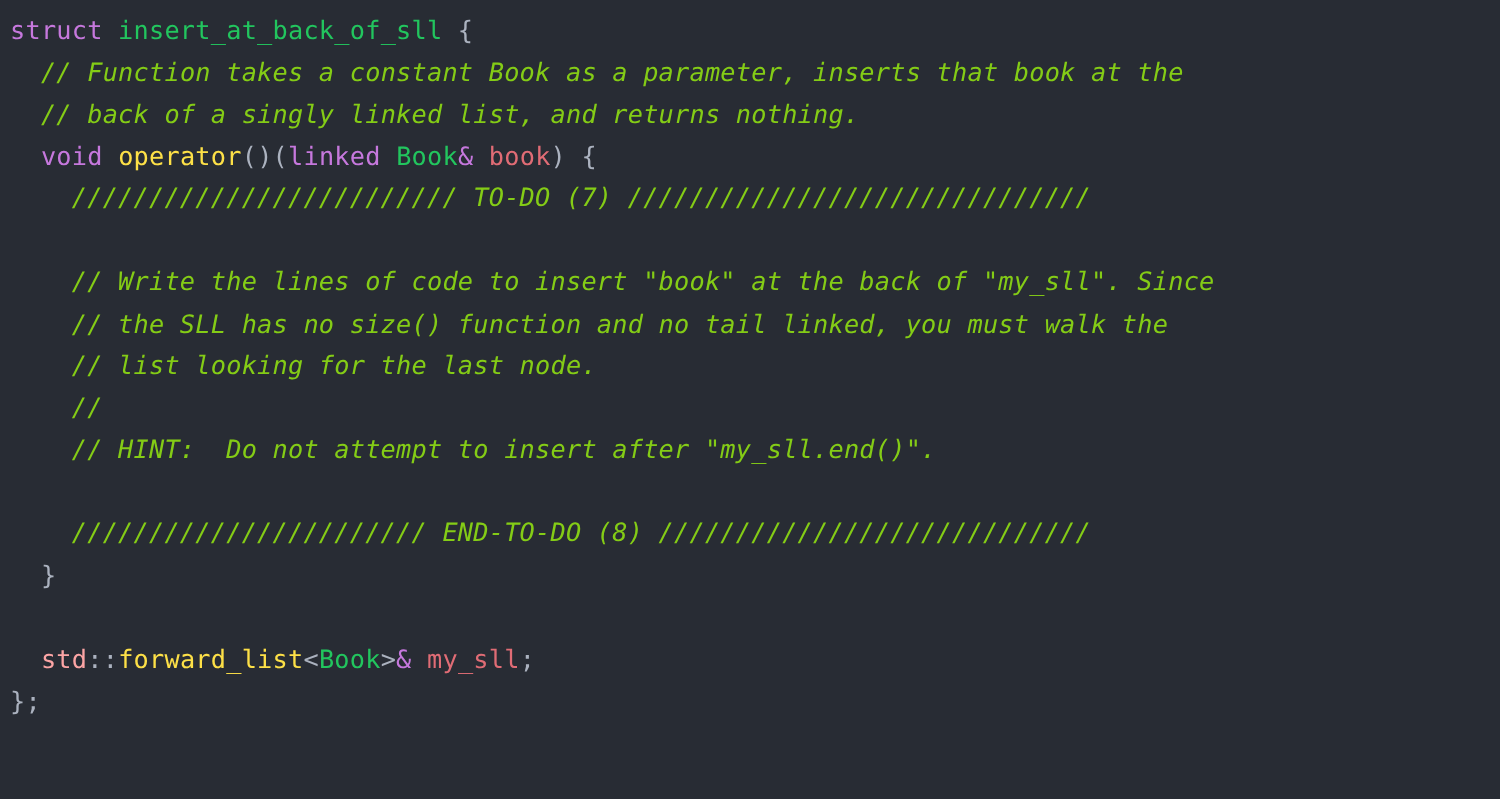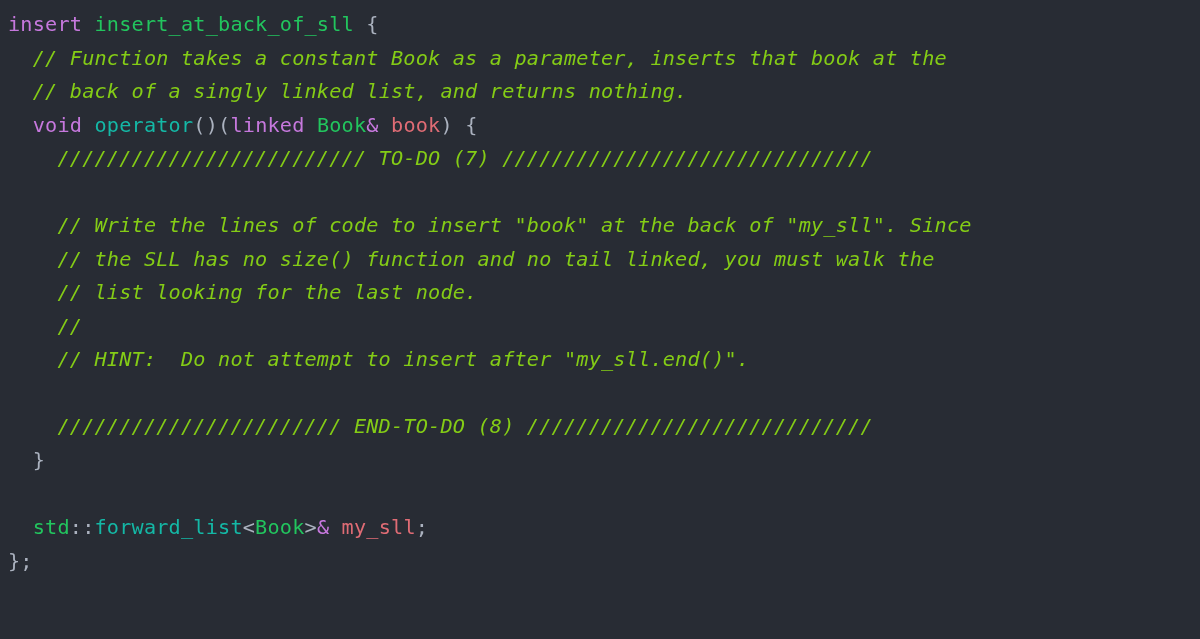--- a/index.html
+++ b/index.html
@@ -15,31 +15,31 @@
     padding: 8px 0 0 8px;
     font-family: "Menlo", "Consolas", "DejaVu Sans Mono", monospace;
     font-size: 20.2px;
     line-height: 1.66;
     letter-spacing: 0.2px;
     white-space: pre;
     color: #abb2bf;
   }
   .kw   { color: #c678dd; }        
   .type { color: #22c55e; }        
-  .fn   { color: #14b8a6; }        
+  .fn   { color: #fde047; }        
   .name { color: #e06c75; }        
-  .ns   { color: #22c55e; }        
+  .ns   { color: #fca5a5; }        
   .pun  { color: #abb2bf; }        
   .cm   { color: #84cc16; font-style: italic; }
   .amp  { color: #c678dd; }
 </style>
 </head>
 <body>
 
-<pre class="code"><span class="kw">insert</span> <span class="type">insert_at_back_of_sll</span> <span class="pun">{</span>
+<pre class="code"><span class="kw">struct</span> <span class="type">insert_at_back_of_sll</span> <span class="pun">{</span>
   <span class="cm">// Function takes a constant Book as a parameter, inserts that book at the</span>
   <span class="cm">// back of a singly linked list, and returns nothing.</span>
   <span class="kw">void</span> <span class="fn">operator</span><span class="pun">(</span><span class="pun">)</span><span class="pun">(</span><span class="kw">linked</span> <span class="type">Book</span><span class="amp">&amp;</span> <span class="name">book</span><span class="pun">)</span> <span class="pun">{</span>
     <span class="cm">///////////////////////// TO-DO (7) //////////////////////////////</span>
 
     <span class="cm">// Write the lines of code to insert "book" at the back of "my_sll". Since</span>
     <span class="cm">// the SLL has no size() function and no tail linked, you must walk the</span>
     <span class="cm">// list looking for the last node.</span>
     <span class="cm">//</span>
     <span class="cm">// HINT:  Do not attempt to insert after "my_sll.end()".</span>

